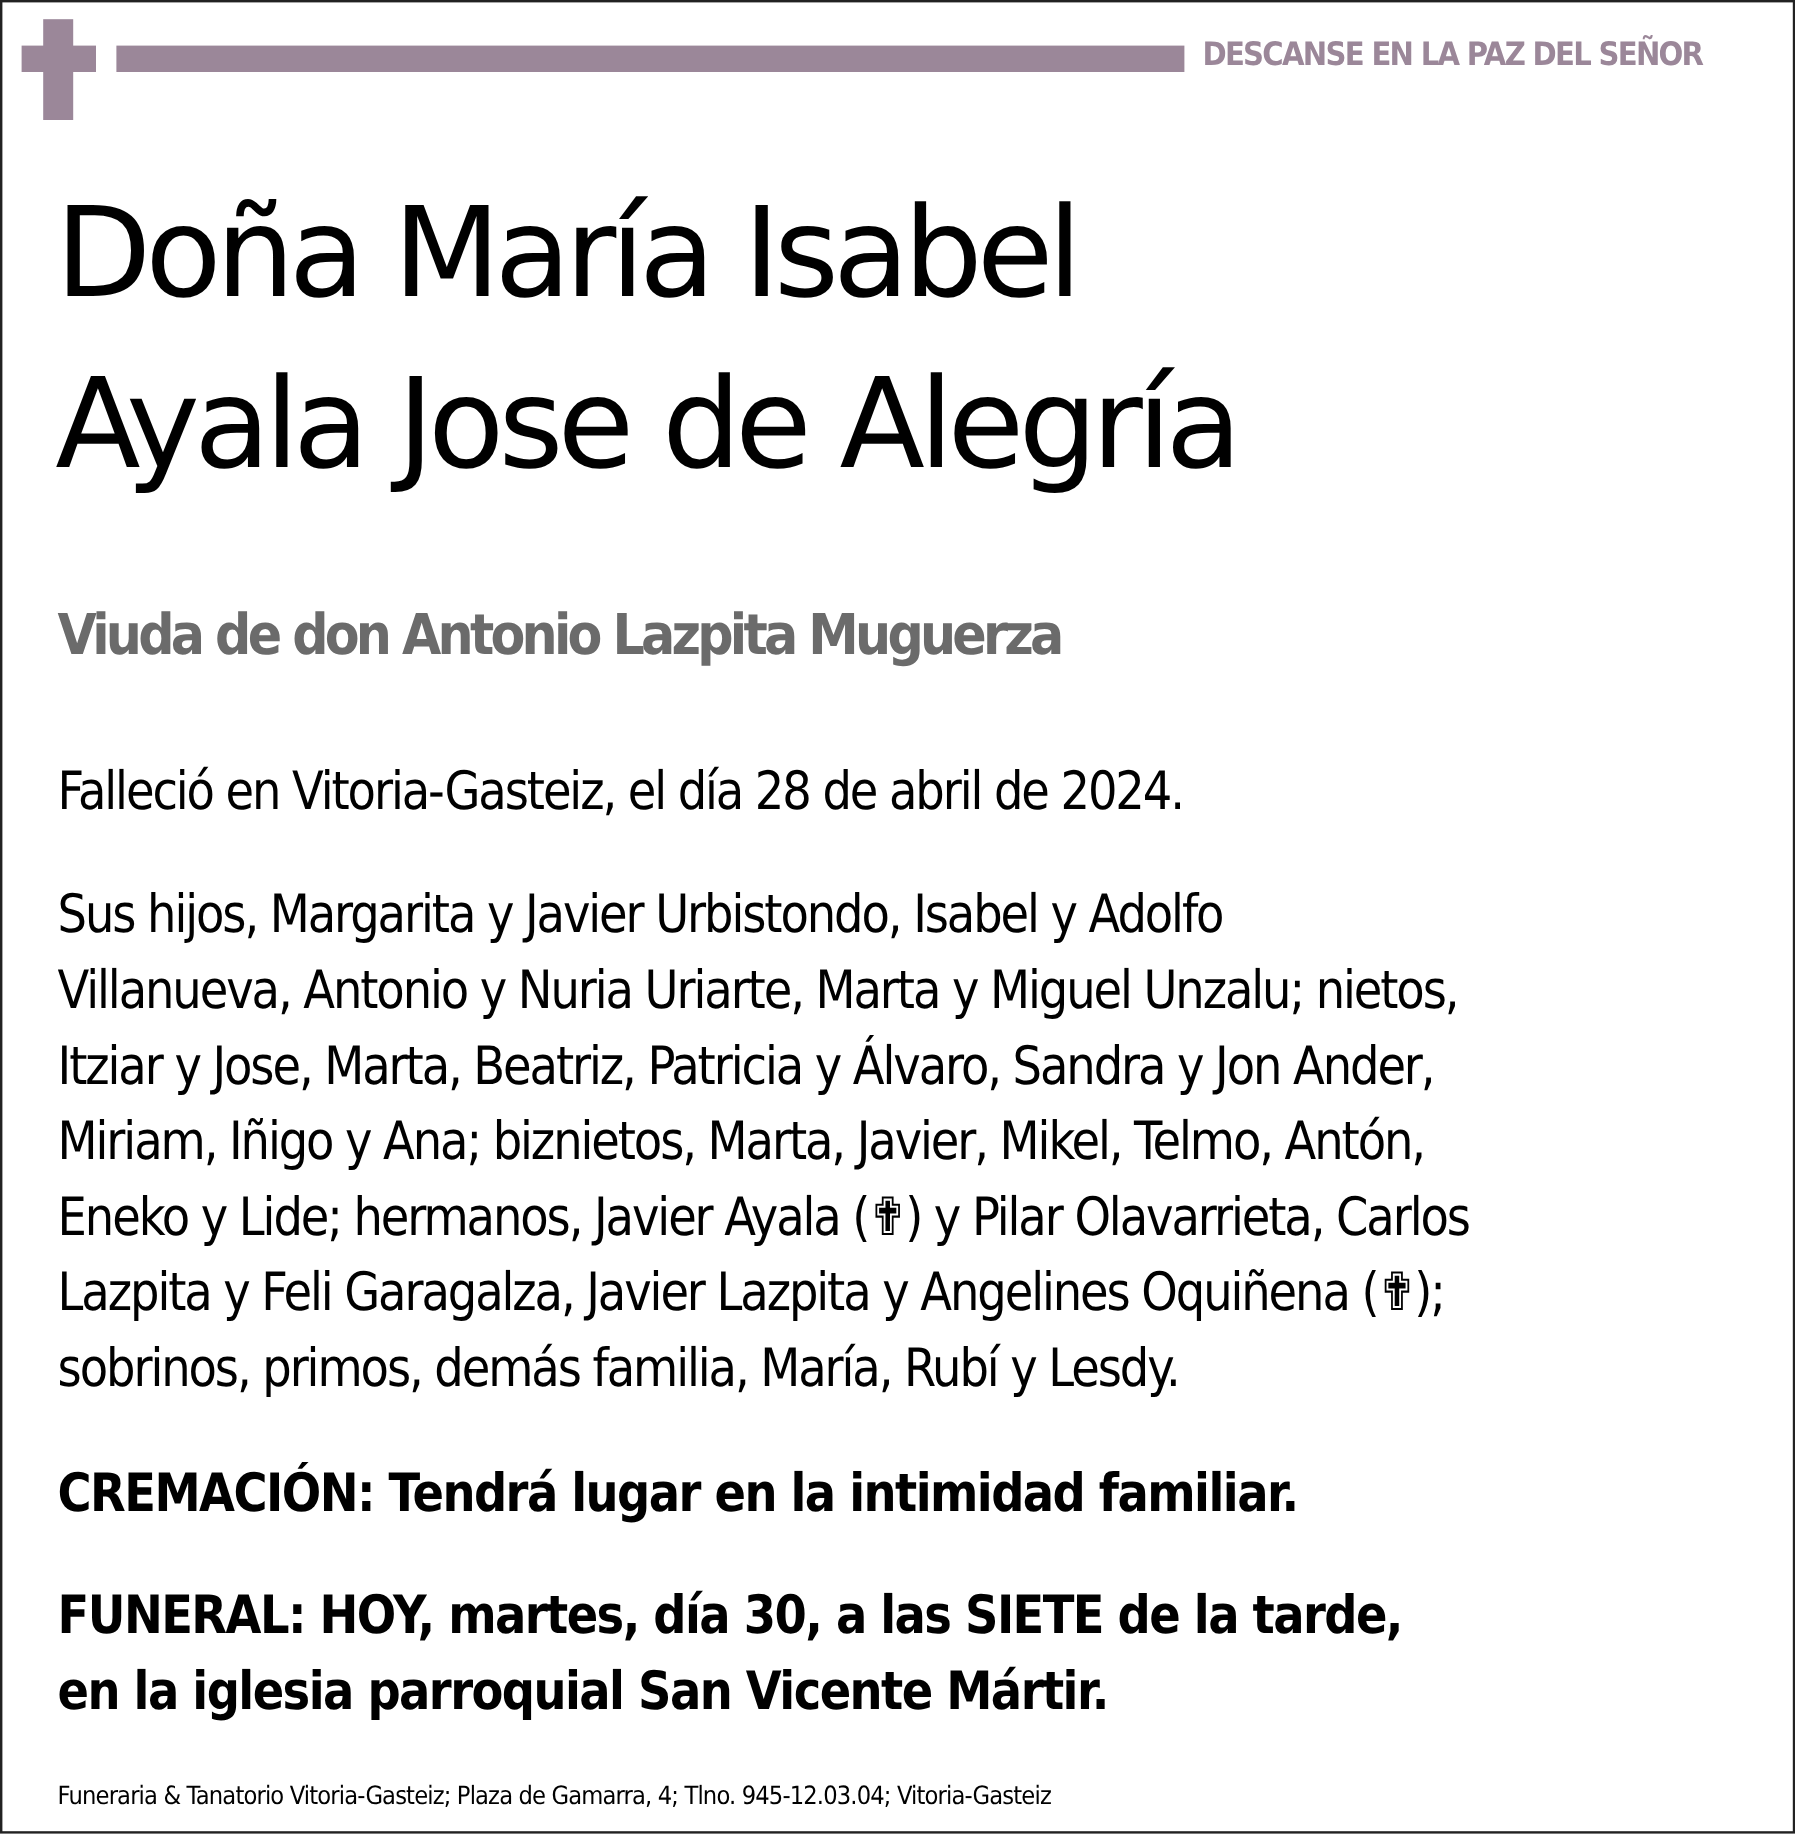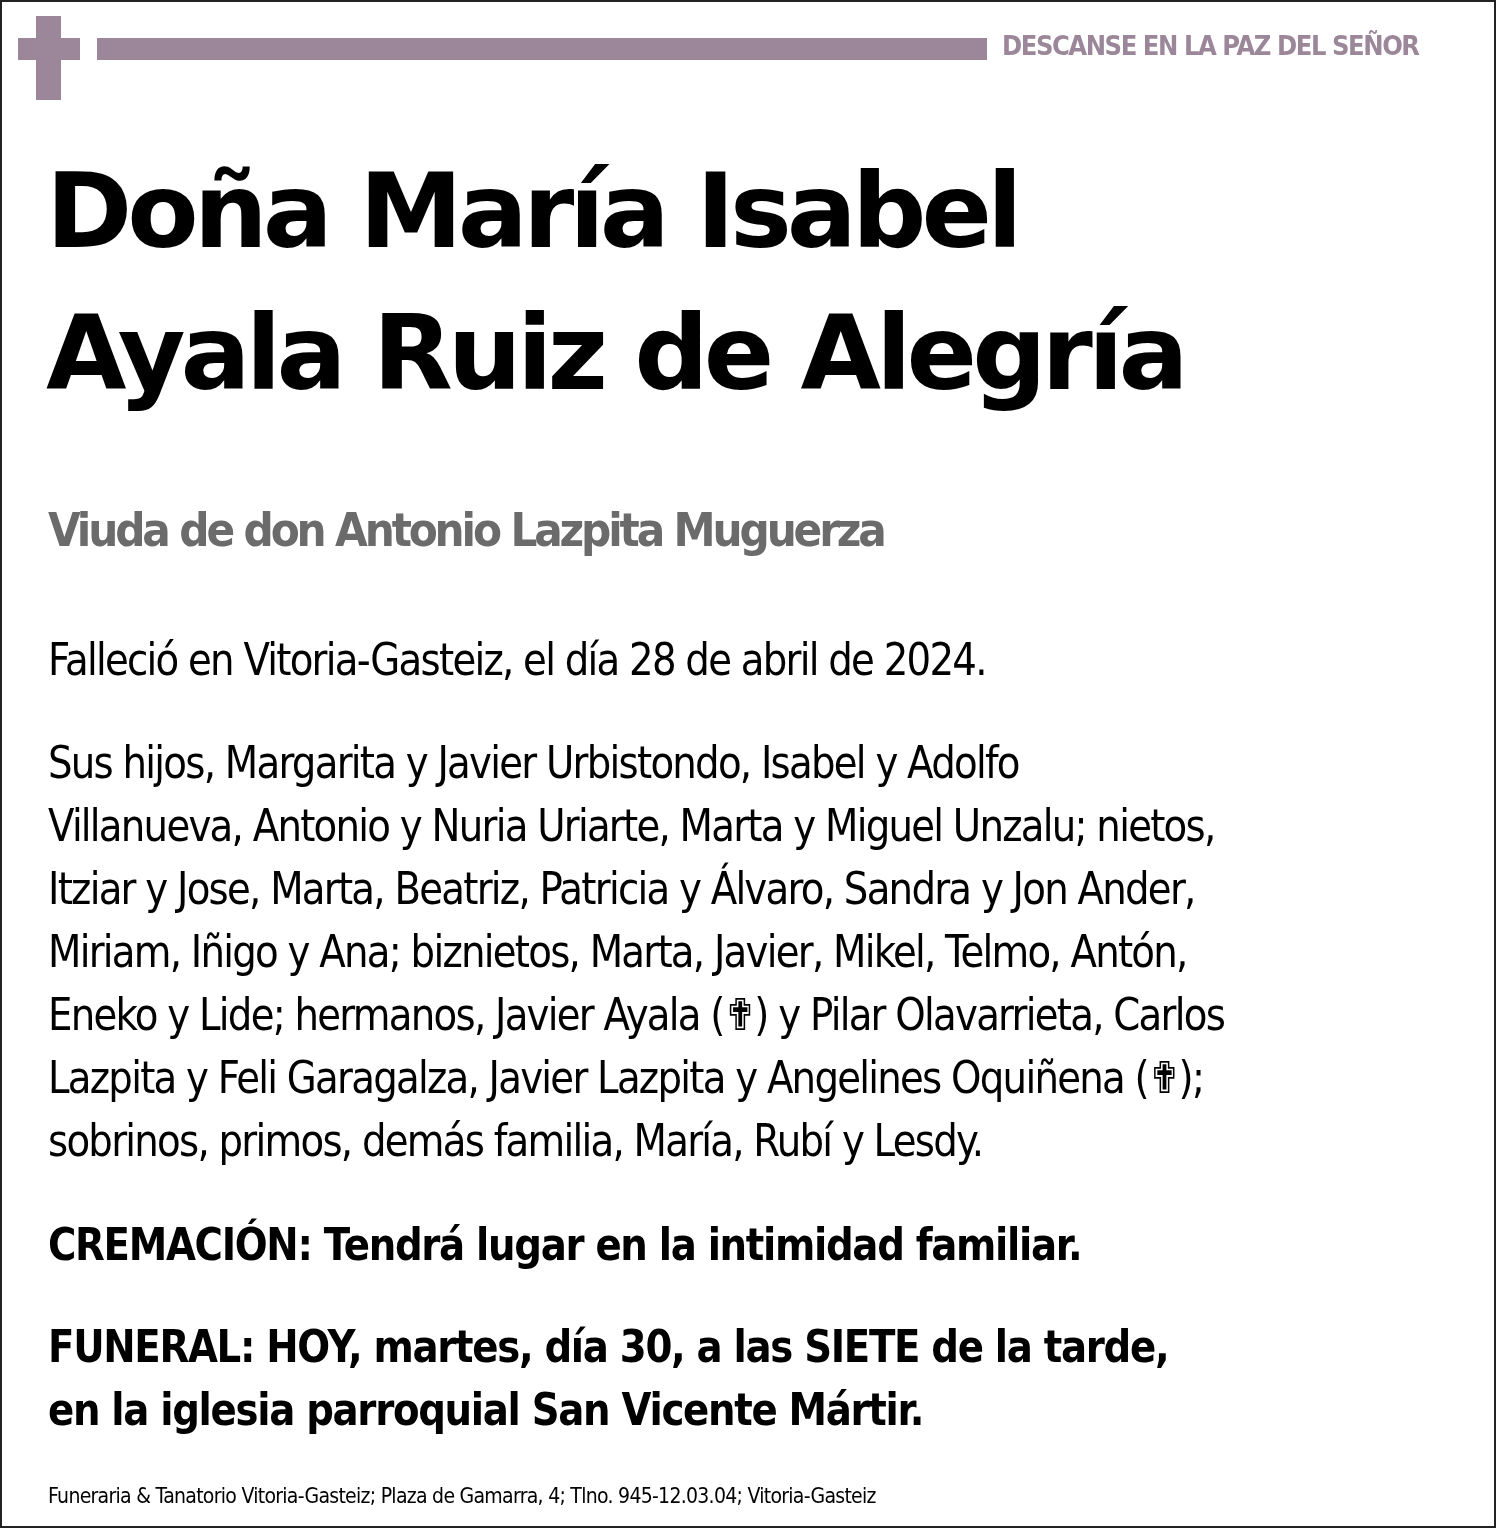--- a/index.html
+++ b/index.html
@@ -2,21 +2,21 @@
 <html><head>
 <meta charset="utf-8">
 <style>
   html, body { margin:0; padding:0; background:#ffffff; }
   body { width:1496px; height:1529px; position:relative; overflow:hidden; font-family:"DejaVu Sans", sans-serif; color:#000; }
   .frame { position:absolute; left:0; top:0; width:1492px; height:1524px; border:2px solid #222; box-sizing:content-box; }
   .cross-v { position:absolute; left:36px; top:16px; width:25px; height:84px; background:#9b8799; }
   .cross-h { position:absolute; left:18px; top:38px; width:62px; height:22px; background:#9b8799; }
   .bar { position:absolute; left:97px; top:38px; width:890px; height:22px; background:#9b8799; }
   .header-text { position:absolute; left:1002px; top:30px; font-family:"DejaVu Sans", sans-serif; font-weight:bold; font-size:27px; color:#9b8799; letter-spacing:-1.6px; white-space:nowrap; transform:scaleX(0.9); transform-origin:left top; }
-  .name { position:absolute; left:46px; top:140px; font-family:"DejaVu Sans", sans-serif; font-weight:bold; font-size:104px; line-height:142px; letter-spacing:-5px; white-space:nowrap; }
+  .name { position:absolute; left:46px; top:140px; font-family:"DejaVu Sans", sans-serif; font-weight:normal; font-size:104px; line-height:142px; letter-spacing:-5px; white-space:nowrap; }
   .subtitle { position:absolute; left:48px; top:502px; font-family:"DejaVu Sans", sans-serif; font-weight:bold; font-size:47px; color:#6b6b6b; letter-spacing:-3.5px; white-space:nowrap; transform:scaleX(0.9); transform-origin:left top;}
   .body-text { position:absolute; left:48px; font-family:"DejaVu Sans", sans-serif; font-size:44px; letter-spacing:-2px; line-height:63px; white-space:nowrap; transform:scaleX(0.88); transform-origin:left top; }
   .died { top:628px; }
   .family { top:731px; }
   .family div { height:63px; }
   .bold-block { position:absolute; left:48px; font-family:"DejaVu Sans", sans-serif; font-weight:bold; font-size:44px; letter-spacing:-1.5px; line-height:63px; white-space:nowrap; transform:scaleX(0.88); transform-origin:left top;}
   .cremation { top:1213px; }
   .funeral { top:1315px; }
   .footer { position:absolute; left:48px; top:1484px; font-family:"DejaVu Sans", sans-serif; font-size:21px; letter-spacing:-0.8px; white-space:nowrap; transform:scaleX(0.9); transform-origin:left top;}
 </style>
@@ -25,21 +25,21 @@
 
 <div class="frame"></div>
 
 <div class="cross-v"></div>
 <div class="cross-h"></div>
 <div class="bar"></div>
 <div class="header-text">DESCANSE EN LA PAZ DEL SEÑOR</div>
 
 <div class="name">
   <div>Doña María Isabel</div>
-  <div>Ayala Ruiz de Alegría</div>
+  <div>Ayala Jose de Alegría</div>
 </div>
 
 <div class="subtitle">Viuda de don Antonio Lazpita Muguerza</div>
 
 <div class="body-text died">Falleció en Vitoria-Gasteiz, el día 28 de abril de 2024.</div>
 
 <div class="body-text family">
   <div>Sus hijos, Margarita y Javier Urbistondo, Isabel y Adolfo</div>
   <div>Villanueva, Antonio y Nuria Uriarte, Marta y Miguel Unzalu; nietos,</div>
   <div>Itziar y Jose, Marta, Beatriz, Patricia y Álvaro, Sandra y Jon Ander,</div>

